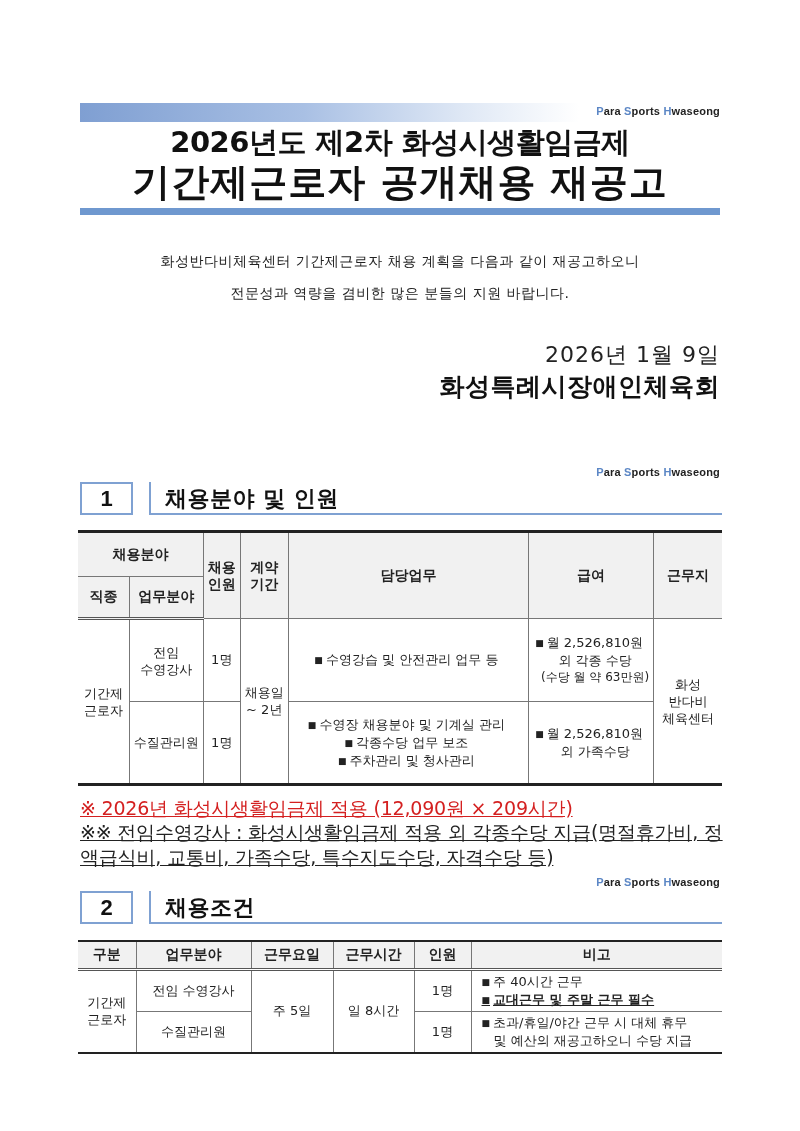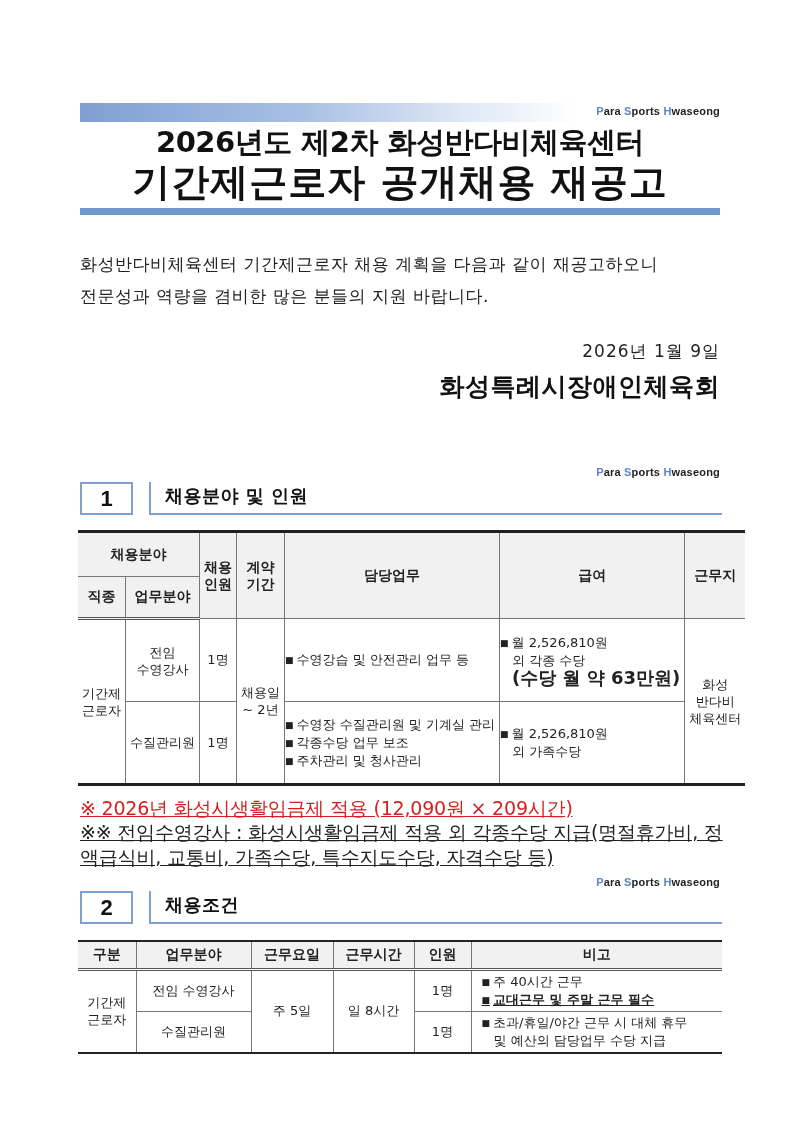--- a/index.html
+++ b/index.html
@@ -11,40 +11,40 @@
   .brand { position: absolute; font-family: "Liberation Sans", sans-serif; font-size: 11px; font-weight: bold; color: #222; letter-spacing: 0.2px; }
   .brand .cap { color: #5b86c5; }
   .brand-top { right: 80px; top: 105px; }
 
   .title1 { position: absolute; left: 80px; width: 640px; top: 123px; text-align: center;
     font-family: "DejaVu Sans", sans-serif; font-weight: bold; font-size: 29px; letter-spacing: -0.5px; color: #111; }
   .title2 { position: absolute; left: 80px; width: 640px; top: 157px; text-align: center;
     font-family: "DejaVu Sans", sans-serif; font-weight: bold; font-size: 38px; letter-spacing: 1px; color: #111; }
   .title-rule { position: absolute; left: 80px; top: 208px; width: 640px; height: 7px; background: #6f98cf; }
 
-  .intro { position: absolute; left: 80px; width: 640px; text-align: left; font-size: 17px; color: #222; letter-spacing: 0.5px; }
+  .intro { position: absolute; left: 80px; width: 640px; text-align: center; font-size: 14px; color: #222; letter-spacing: 0.5px; }
   .intro1 { top: 253px; }
   .intro2 { top: 285px; }
-  .date { position: absolute; right: 80px; top: 340px; font-size: 17px; color: #222; letter-spacing: 1px; }
+  .date { position: absolute; right: 80px; top: 340px; font-size: 22px; color: #222; letter-spacing: 1px; }
   .org { position: absolute; right: 80px; top: 370px; font-size: 25px; font-weight: bold; color: #111; letter-spacing: 0.5px; }
 
   .sec-brand { right: 80px; }
   .sec-num { position: absolute; left: 80px; width: 53px; height: 33px; border: 2px solid #7fa1d2; background: #fff;
     font-family: "Liberation Sans", sans-serif; font-size: 22px; font-weight: bold; text-align: center; line-height: 29px; color: #111; }
   .sec-bracket { position: absolute; left: 149px; width: 573px; height: 33px; border-left: 2px solid #7fa1d2; border-bottom: 2px solid #7fa1d2; }
-  .sec-title { position: absolute; left: 165px; font-size: 18px; font-weight: bold; color: #111; letter-spacing: 0.5px; }
+  .sec-title { position: absolute; left: 165px; font-size: 22px; font-weight: bold; color: #111; letter-spacing: 0.5px; }
 
   table { position: absolute; border-collapse: collapse; font-size: 13px; color: #222; }
   td, th { border: 1px solid #777; text-align: center; vertical-align: middle; padding: 2px 4px; }
   th { background: #f1f1f1; font-weight: bold; font-size: 14px; color: #222; }
   .t1 { left: 78px; top: 530px; width: 644px; border-top: 3px solid #222; border-bottom: 3px solid #222; }
   .t1 tr.hdr-last th { border-bottom: 3px double #555; }
   .t1 td:first-child, .t1 th:first-child { border-left: none; }
   .t1 td:last-child, .t1 th:last-child { border-right: none; }
-  .t1 .left { text-align: left; padding-left: 0; }
+  .t1 .left { text-align: center; padding-left: 0; }
   .bul { display: block; line-height: 17px; white-space: nowrap; }
   .bul::before { content: "■"; font-size: 9px; margin-right: 3px; vertical-align: 1px; }
   .plain { display: block; line-height: 17px; white-space: nowrap; }
   .indent { padding-left: 12px; }
 
   .note { position: absolute; left: 80px; font-size: 19px; text-decoration: underline; letter-spacing: -0.2px; }
   .note-red { top: 796px; color: #d42020; }
   .note-black { top: 820px; color: #222; width: 645px; line-height: 25px; }
 
   .t2 { left: 78px; top: 940px; width: 644px; border-top: 2px solid #222; border-bottom: 2px solid #222; }
@@ -55,21 +55,21 @@
   .t2 td { height: 42px; }
   .t2 .left { text-align: left; padding-left: 10px; }
   .bold-ul { font-weight: bold; text-decoration: underline; }
 </style>
 </head>
 <body>
 
 <div class="banner-bar"></div>
 <div class="brand brand-top"><span class="cap">P</span><span>ara </span><span class="cap">S</span><span>ports </span><span class="cap">H</span><span>waseong</span></div>
 
-<div class="title1">2026년도 제2차 화성반다비체육센터</div>
+<div class="title1">2026년도 제2차 화성시생활임금제</div>
 <div class="title2">기간제근로자 공개채용 재공고</div>
 <div class="title-rule"></div>
 
 <div class="intro intro1">화성반다비체육센터 기간제근로자 채용 계획을 다음과 같이 재공고하오니</div>
 <div class="intro intro2">전문성과 역량을 겸비한 많은 분들의 지원 바랍니다.</div>
 <div class="date">2026년  1월  9일</div>
 <div class="org">화성특례시장애인체육회</div>
 
 <div class="brand sec-brand" style="top:466px;"><span class="cap">P</span><span>ara </span><span class="cap">S</span><span>ports </span><span class="cap">H</span><span>waseong</span></div>
 <div class="sec-num" style="top:482px;">1</div>
@@ -119,35 +119,35 @@
     <td rowspan="2">
           <span class="plain">채용일</span>
           <span class="plain">~ 2년</span>
         </td>
     <td colspan="2" class="left">
           <span class="bul">수영강습 및 안전관리 업무 등</span>
         </td>
     <td class="left">
           <span class="bul">월 2,526,810원</span>
           <span class="plain indent">외 각종 수당</span>
-          <span class="plain indent" style="font-size:18px;font-weight:bold;">(수당 월 약 63만원)</span>
+          <span class="plain indent" style="font-size:12px;">(수당 월 약 63만원)</span>
         </td>
     <td rowspan="2">
           <span class="plain">화성</span>
           <span class="plain">반다비</span>
           <span class="plain">체육센터</span>
         </td>
   </tr>
   <tr style="height:83px">
     <td>
           <span class="plain">수질관리원</span>
         </td>
     <td>1명</td>
     <td colspan="2" class="left">
-          <span class="bul">수영장 수질관리원 및 기계실 관리</span>
+          <span class="bul">수영장 채용분야 및 기계실 관리</span>
           <span class="bul">각종수당 업무 보조</span>
           <span class="bul">주차관리 및 청사관리</span>
         </td>
     <td class="left">
           <span class="bul">월 2,526,810원</span>
           <span class="plain indent">외 가족수당</span>
         </td>
   </tr>
 </tbody>
   </table>
@@ -190,17 +190,17 @@
     <td class="left">
           <span class="bul">주 40시간 근무</span>
           <span class="bul bold-ul">교대근무 및 주말 근무 필수</span>
         </td>
   </tr>
   <tr>
     <td>수질관리원</td>
     <td>1명</td>
     <td class="left">
           <span class="bul">초과/휴일/야간 근무 시 대체 휴무</span>
-          <span class="plain indent">및 예산의 담당업무 수당 지급</span>
+          <span class="plain indent">및 예산의 재공고하오니 수당 지급</span>
         </td>
   </tr>
 </tbody>
   </table>
 
 </body></html>

